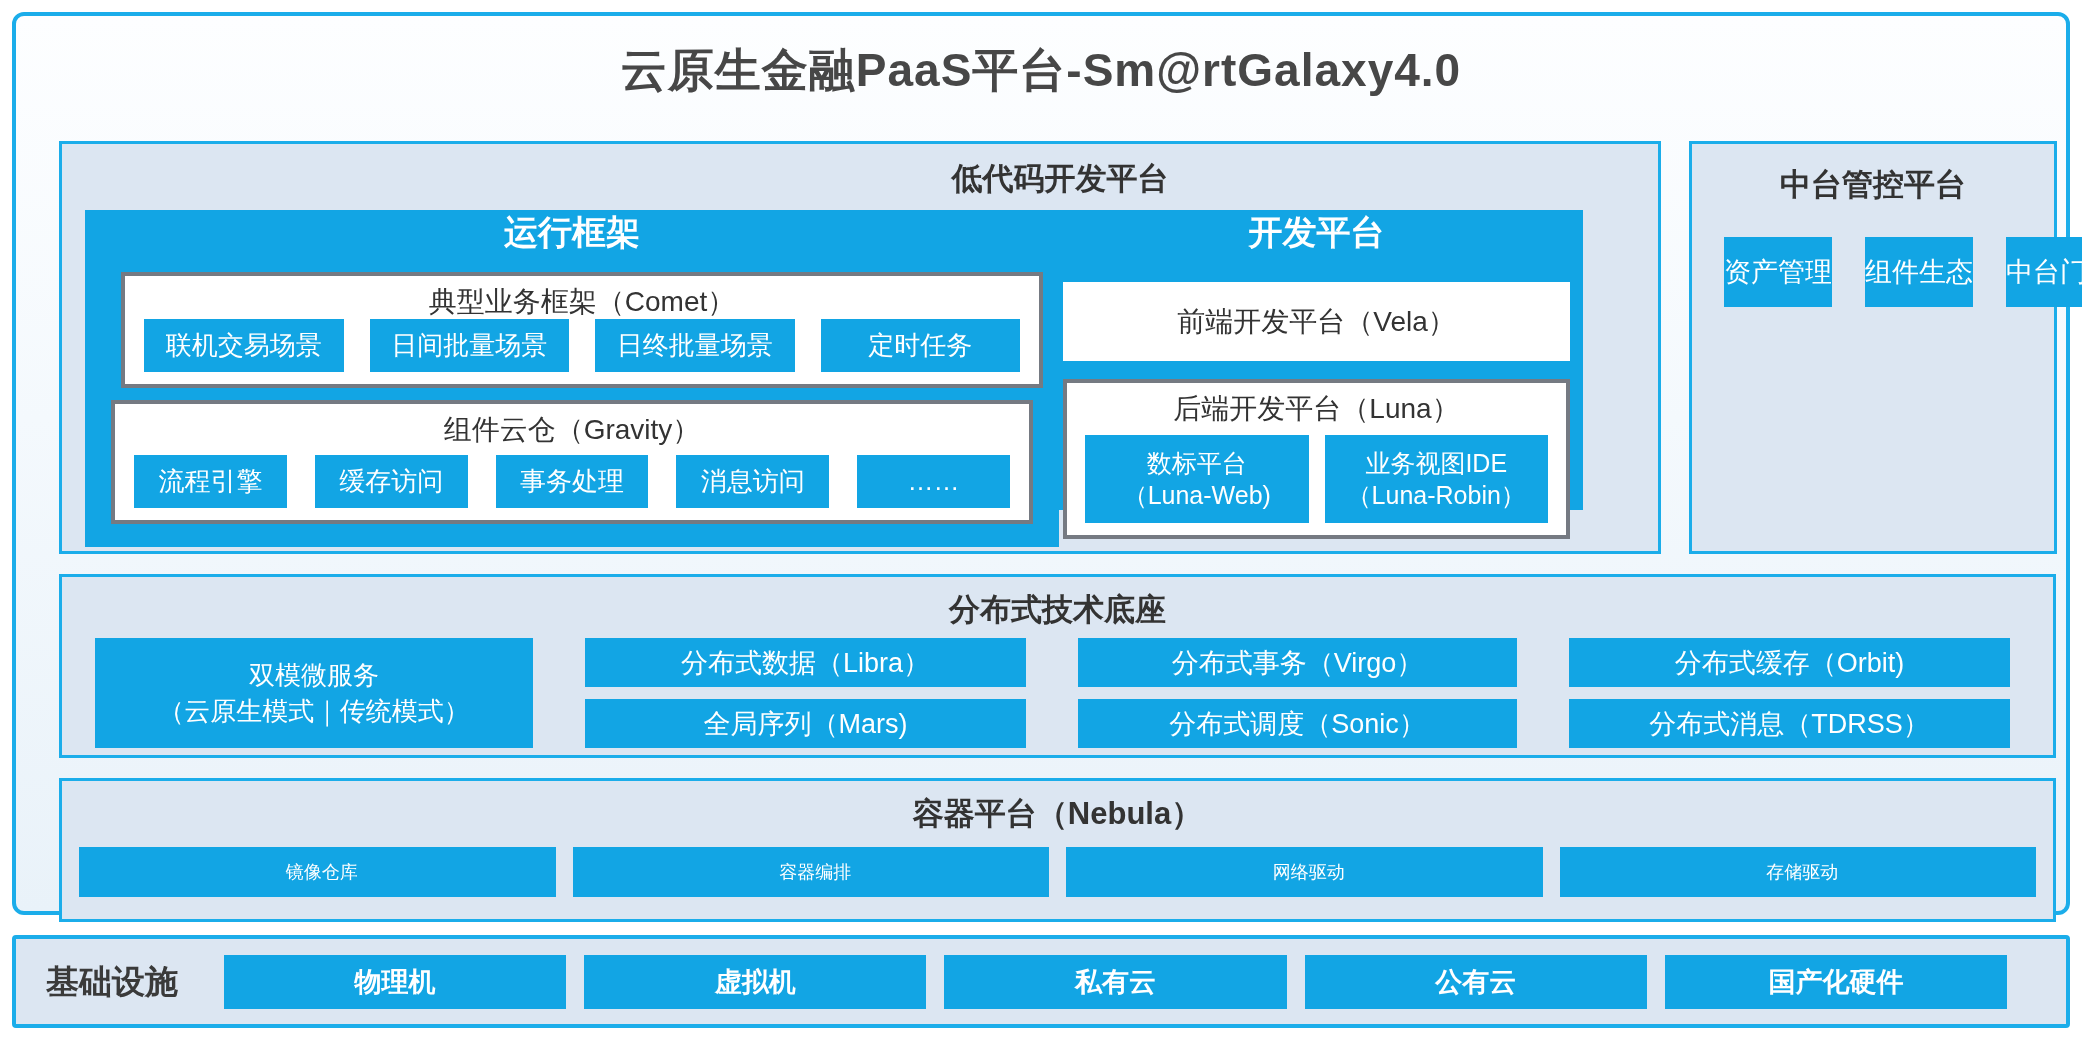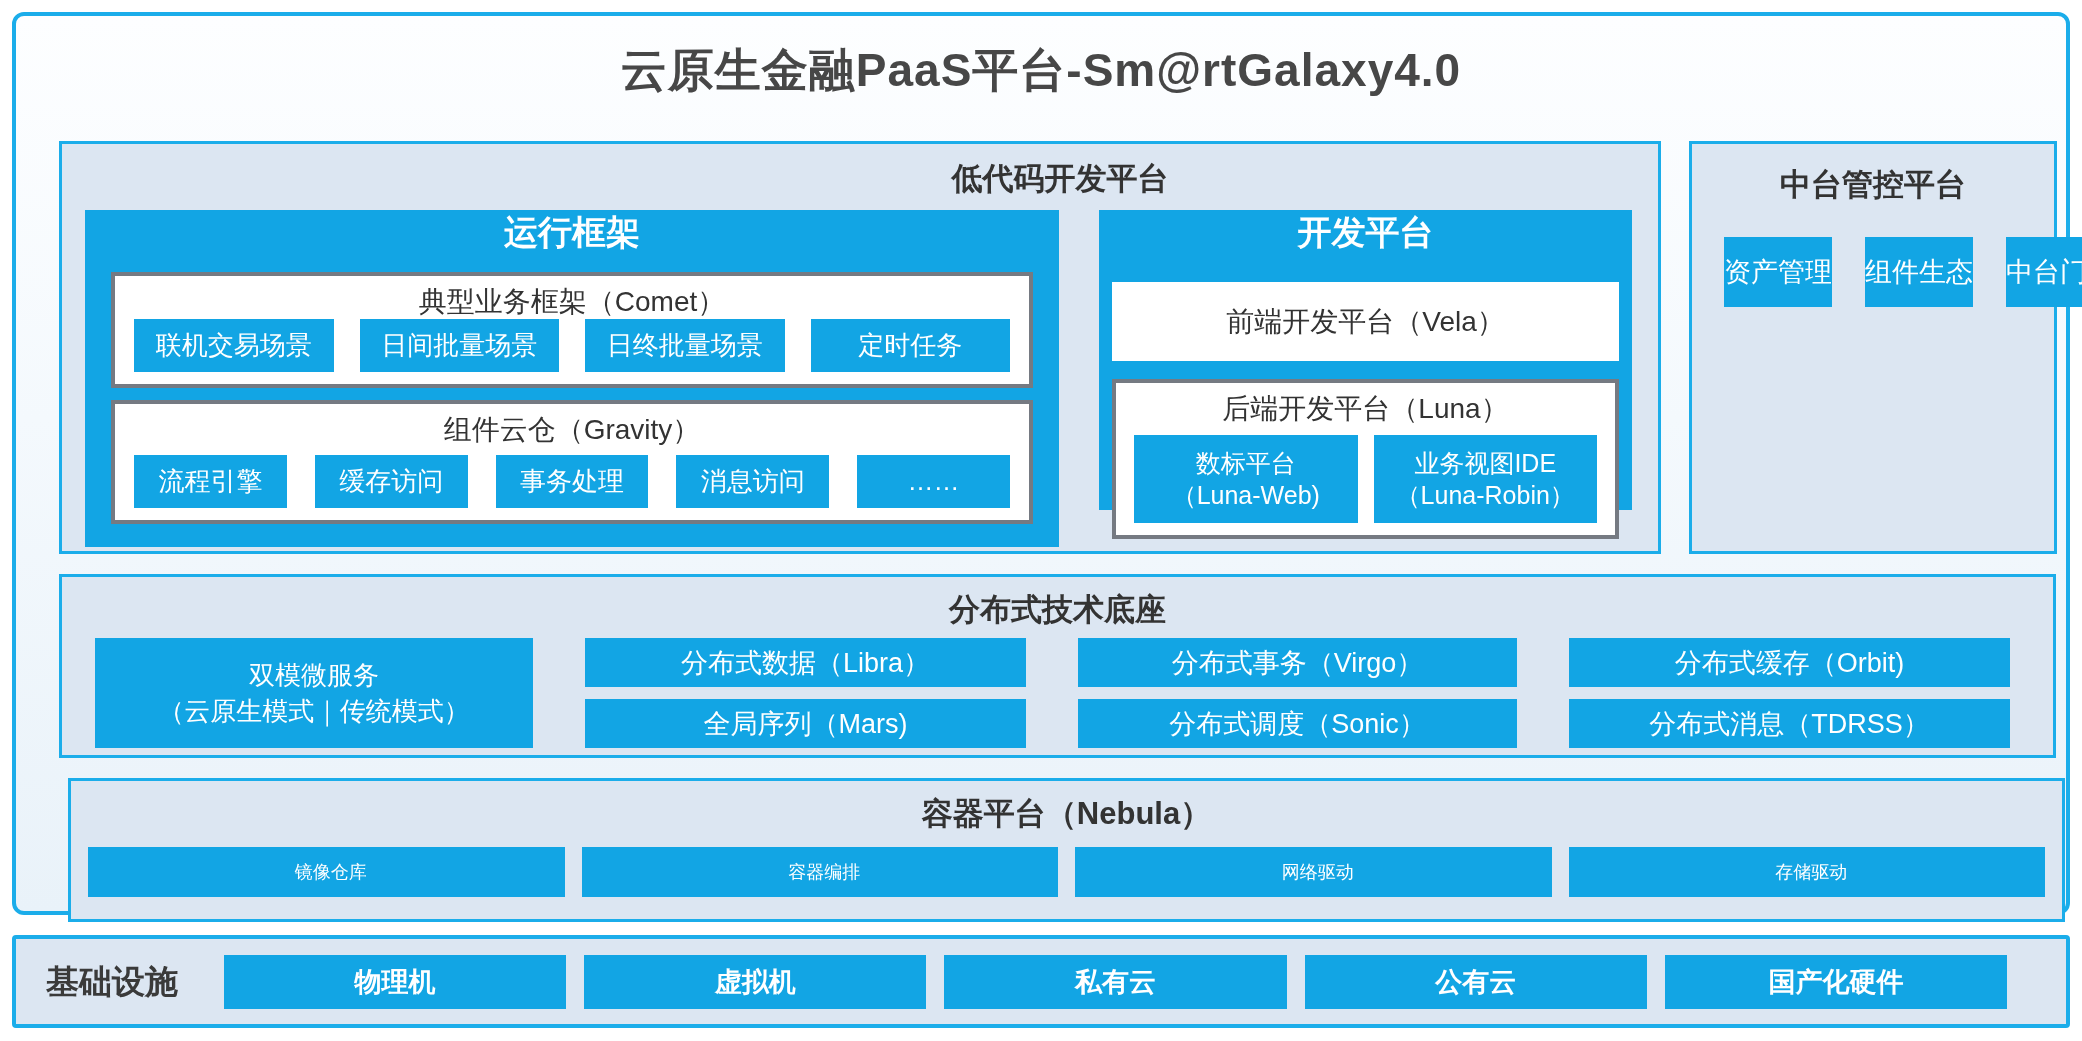--- a/index.html
+++ b/index.html
@@ -43,35 +43,35 @@
   .bb-title {
     text-align:center; color:#ffffff; font-size:34px; font-weight:700;
     white-space:nowrap;
   }
 
   .whitebox { position:absolute; background:#ffffff; }
   .graybox  { border:4px solid #757a82; }
   .wb-title { text-align:center; font-size:28px; color:#333; margin-top:7px; white-space:nowrap; }
 
   .run-frame { left:23px; top:66px; width:974px; height:337px; }
-  .comet-box   { left:26px; top:62px;  width:922px; height:116px; }
+  .comet-box   { left:36px; top:62px;  width:922px; height:116px; }
   .gravity-box { left:26px; top:190px; width:922px; height:124px; }
 
   .chip-row {
     position:absolute; left:19px; right:19px; bottom:12px; height:53px;
     display:flex; gap:26px;
   }
   .gravity-box .chip-row { gap:28px; }
   .chip {
     flex:1; background:#12a5e4; color:#ffffff;
     display:flex; align-items:center; justify-content:center;
     font-size:26px; text-align:center; white-space:nowrap;
   }
 
-  .dev-platform { left:1037px; top:66px; width:533px; height:300px; }
+  .dev-platform { left:988px; top:66px; width:533px; height:300px; }
   .vela-box {
     left:13px; top:72px; width:507px; height:79px;
     display:flex; align-items:center; justify-content:center;
     font-size:28px; color:#333; white-space:nowrap;
   }
   .luna-box { left:13px; top:169px; width:507px; height:160px; }
   .luna-chips {
     position:absolute; left:18px; right:18px; bottom:12px; height:88px;
     display:flex; gap:16px;
   }
@@ -93,21 +93,21 @@
     position:absolute; left:33px; top:61px;
     display:grid;
     grid-template-columns:438px 441px 439px 441px;
     column-gap:52px; row-gap:12px;
     grid-auto-rows:49px;
   }
   .ds-grid .chip { flex:none; font-size:27px; }
   .chip.tall { grid-row:1 / 3; flex-direction:column; font-size:26px; line-height:1.4; }
 
   
-  .containerp { left:52px; top:762px; width:1997px; height:144px; }
+  .containerp { left:43px; top:762px; width:1997px; height:144px; }
   .cp-title { top:12px; }
   .cp-chips {
     position:absolute; left:17px; right:17px; top:66px; height:50px;
     display:flex; gap:17px;
   }
   .cp-chips .chip { font-size:18px;padding-left:9px; }
 
   
   .infra { left:12px; top:935px; width:2058px; height:93px; border-width:4px; border-radius:4px; }
   .infra-label {

